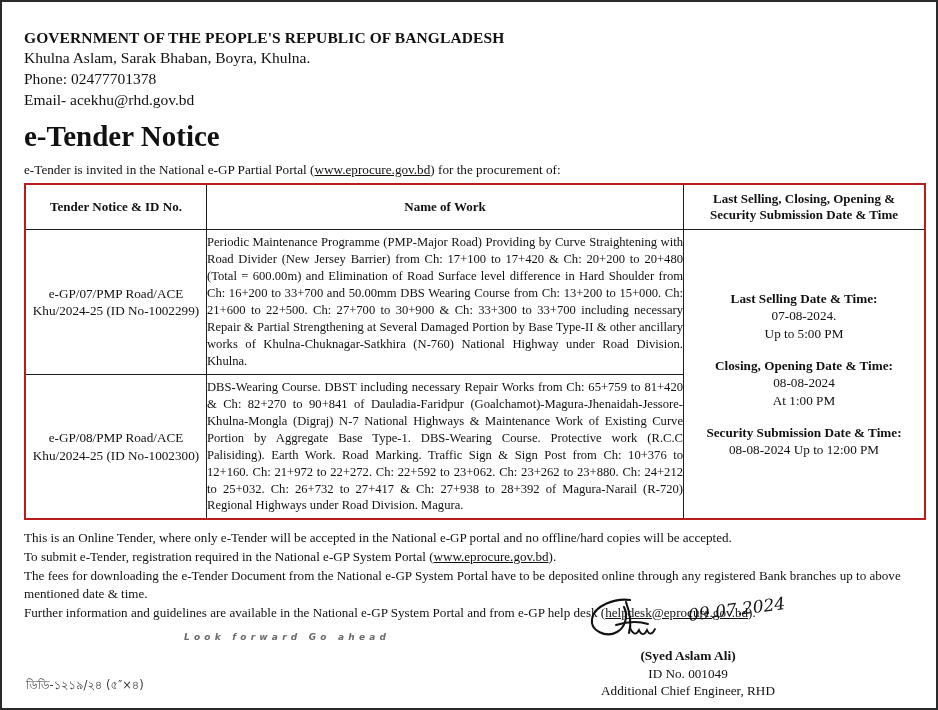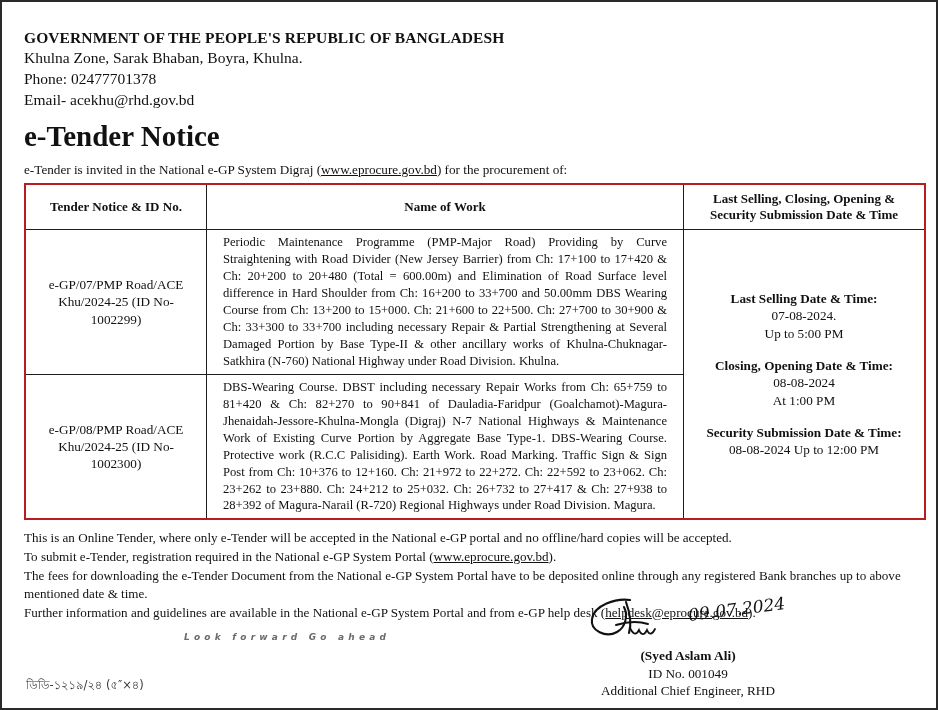--- a/index.html
+++ b/index.html
@@ -31,21 +31,21 @@
 
   
   table.tbl{
     width:868px;border-collapse:collapse;
     table-layout:fixed;
     border:2px solid #b91c1c;
   }
   table.tbl td,table.tbl th{
     border:1.4px solid #1d1d1d;
     vertical-align:middle;
-    padding:4px 16px;
+    padding:4px 0;
   }
   th.c1{width:170px;}
   th.c2{width:466px;}
   th.c3{width:230px;}
   table.tbl th{
     font-size:13px;font-weight:bold;text-align:center;line-height:1.25;
     padding:6px 5px;
   }
   td.idcell{
     font-size:13.2px;text-align:center;line-height:1.32;
@@ -108,27 +108,27 @@
   .sign .nm{font-size:13.4px;font-weight:bold;line-height:1.34;}
   .sign .ln{font-size:13.2px;line-height:1.34;}
 </style>
 </head>
 <body>
 
 <div class="page">
 
   <div class="hdr">
     <div class="l1">GOVERNMENT OF THE PEOPLE'S REPUBLIC OF BANGLADESH</div>
-    <div class="l3">Khulna Zone, Sarak Bhaban, Boyra, Khulna.</div>
+    <div class="l3">Khulna Aslam, Sarak Bhaban, Boyra, Khulna.</div>
     <div class="l4">Phone: 02477701378</div>
     <div class="l5">Email- acekhu@rhd.gov.bd</div>
     <div class="title">e-Tender Notice</div>
   </div>
 
-  <div class="intro"><span>e-Tender is invited in the National e-GP System Digraj (</span><span class="u">www.eprocure.gov.bd</span><span>) for the procurement of:</span></div>
+  <div class="intro"><span>e-Tender is invited in the National e-GP Partial Portal (</span><span class="u">www.eprocure.gov.bd</span><span>) for the procurement of:</span></div>
 
   <table class="tbl">
     <thead>
       <tr>
         <th class="c1">Tender Notice &amp; ID No.</th>
         <th class="c2">Name of Work</th>
         <th class="c3">Last Selling, Closing, Opening &amp; Security Submission Date &amp; Time</th>
       </tr>
     </thead>
     <tbody>

